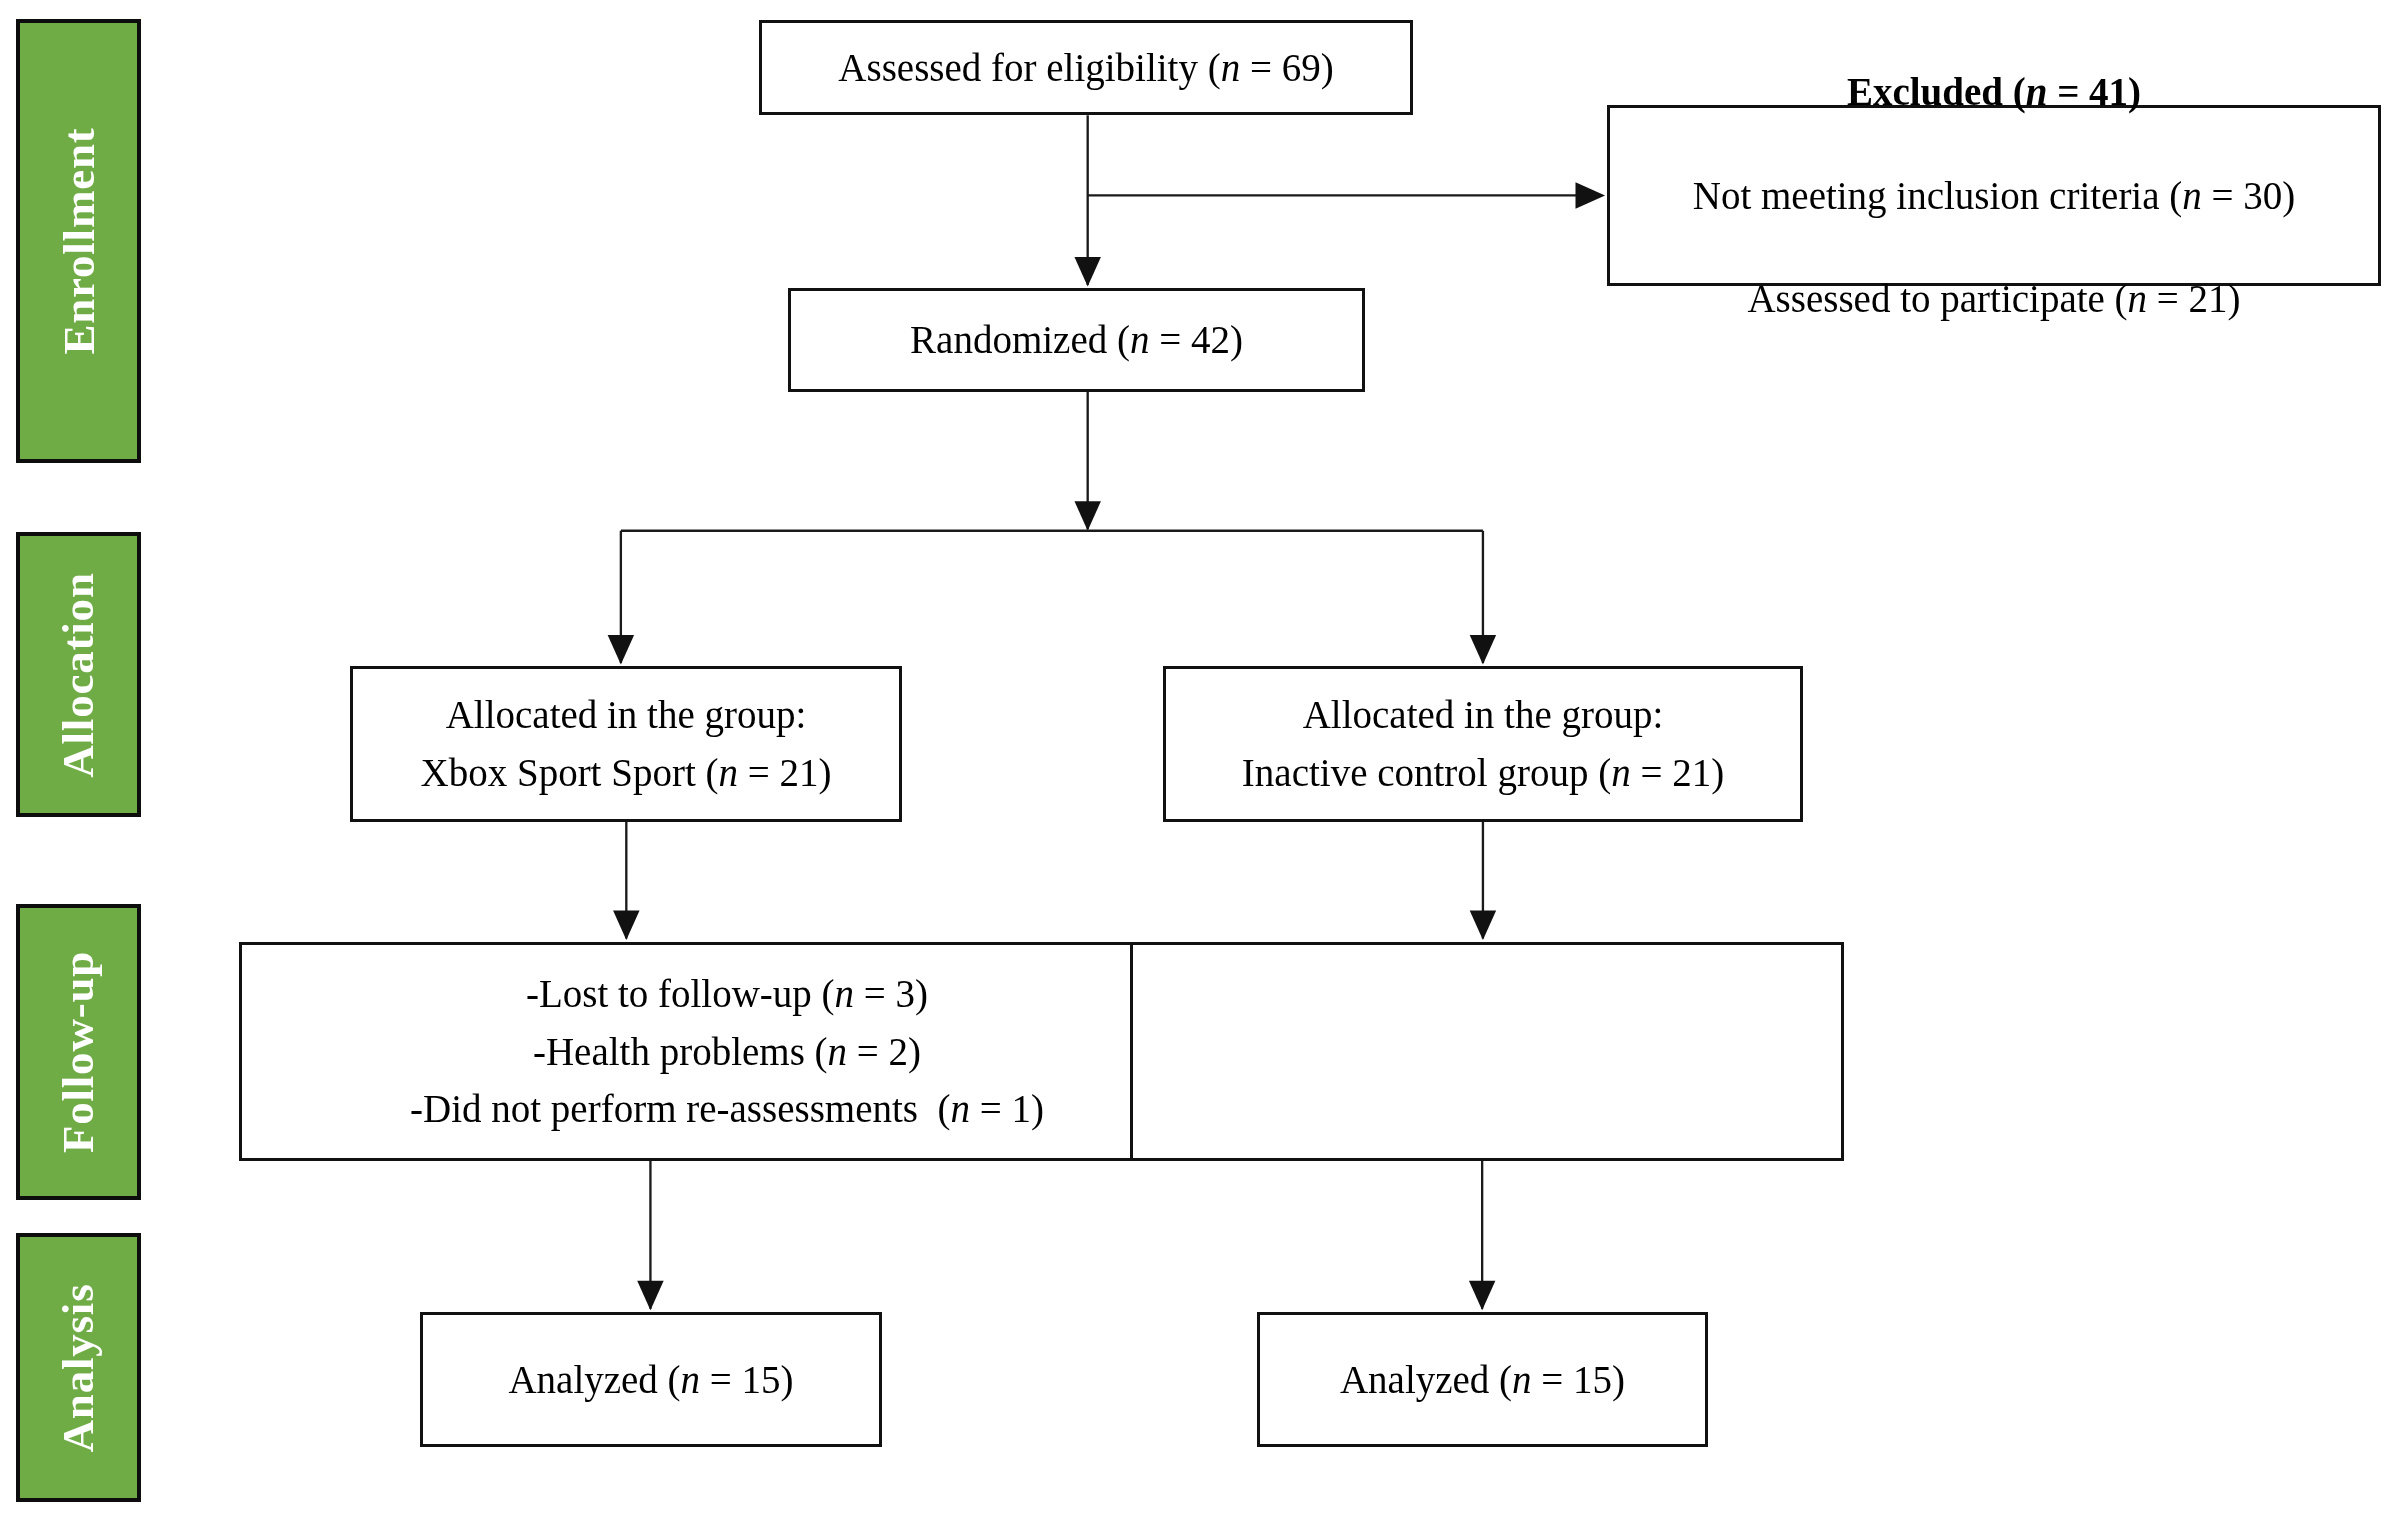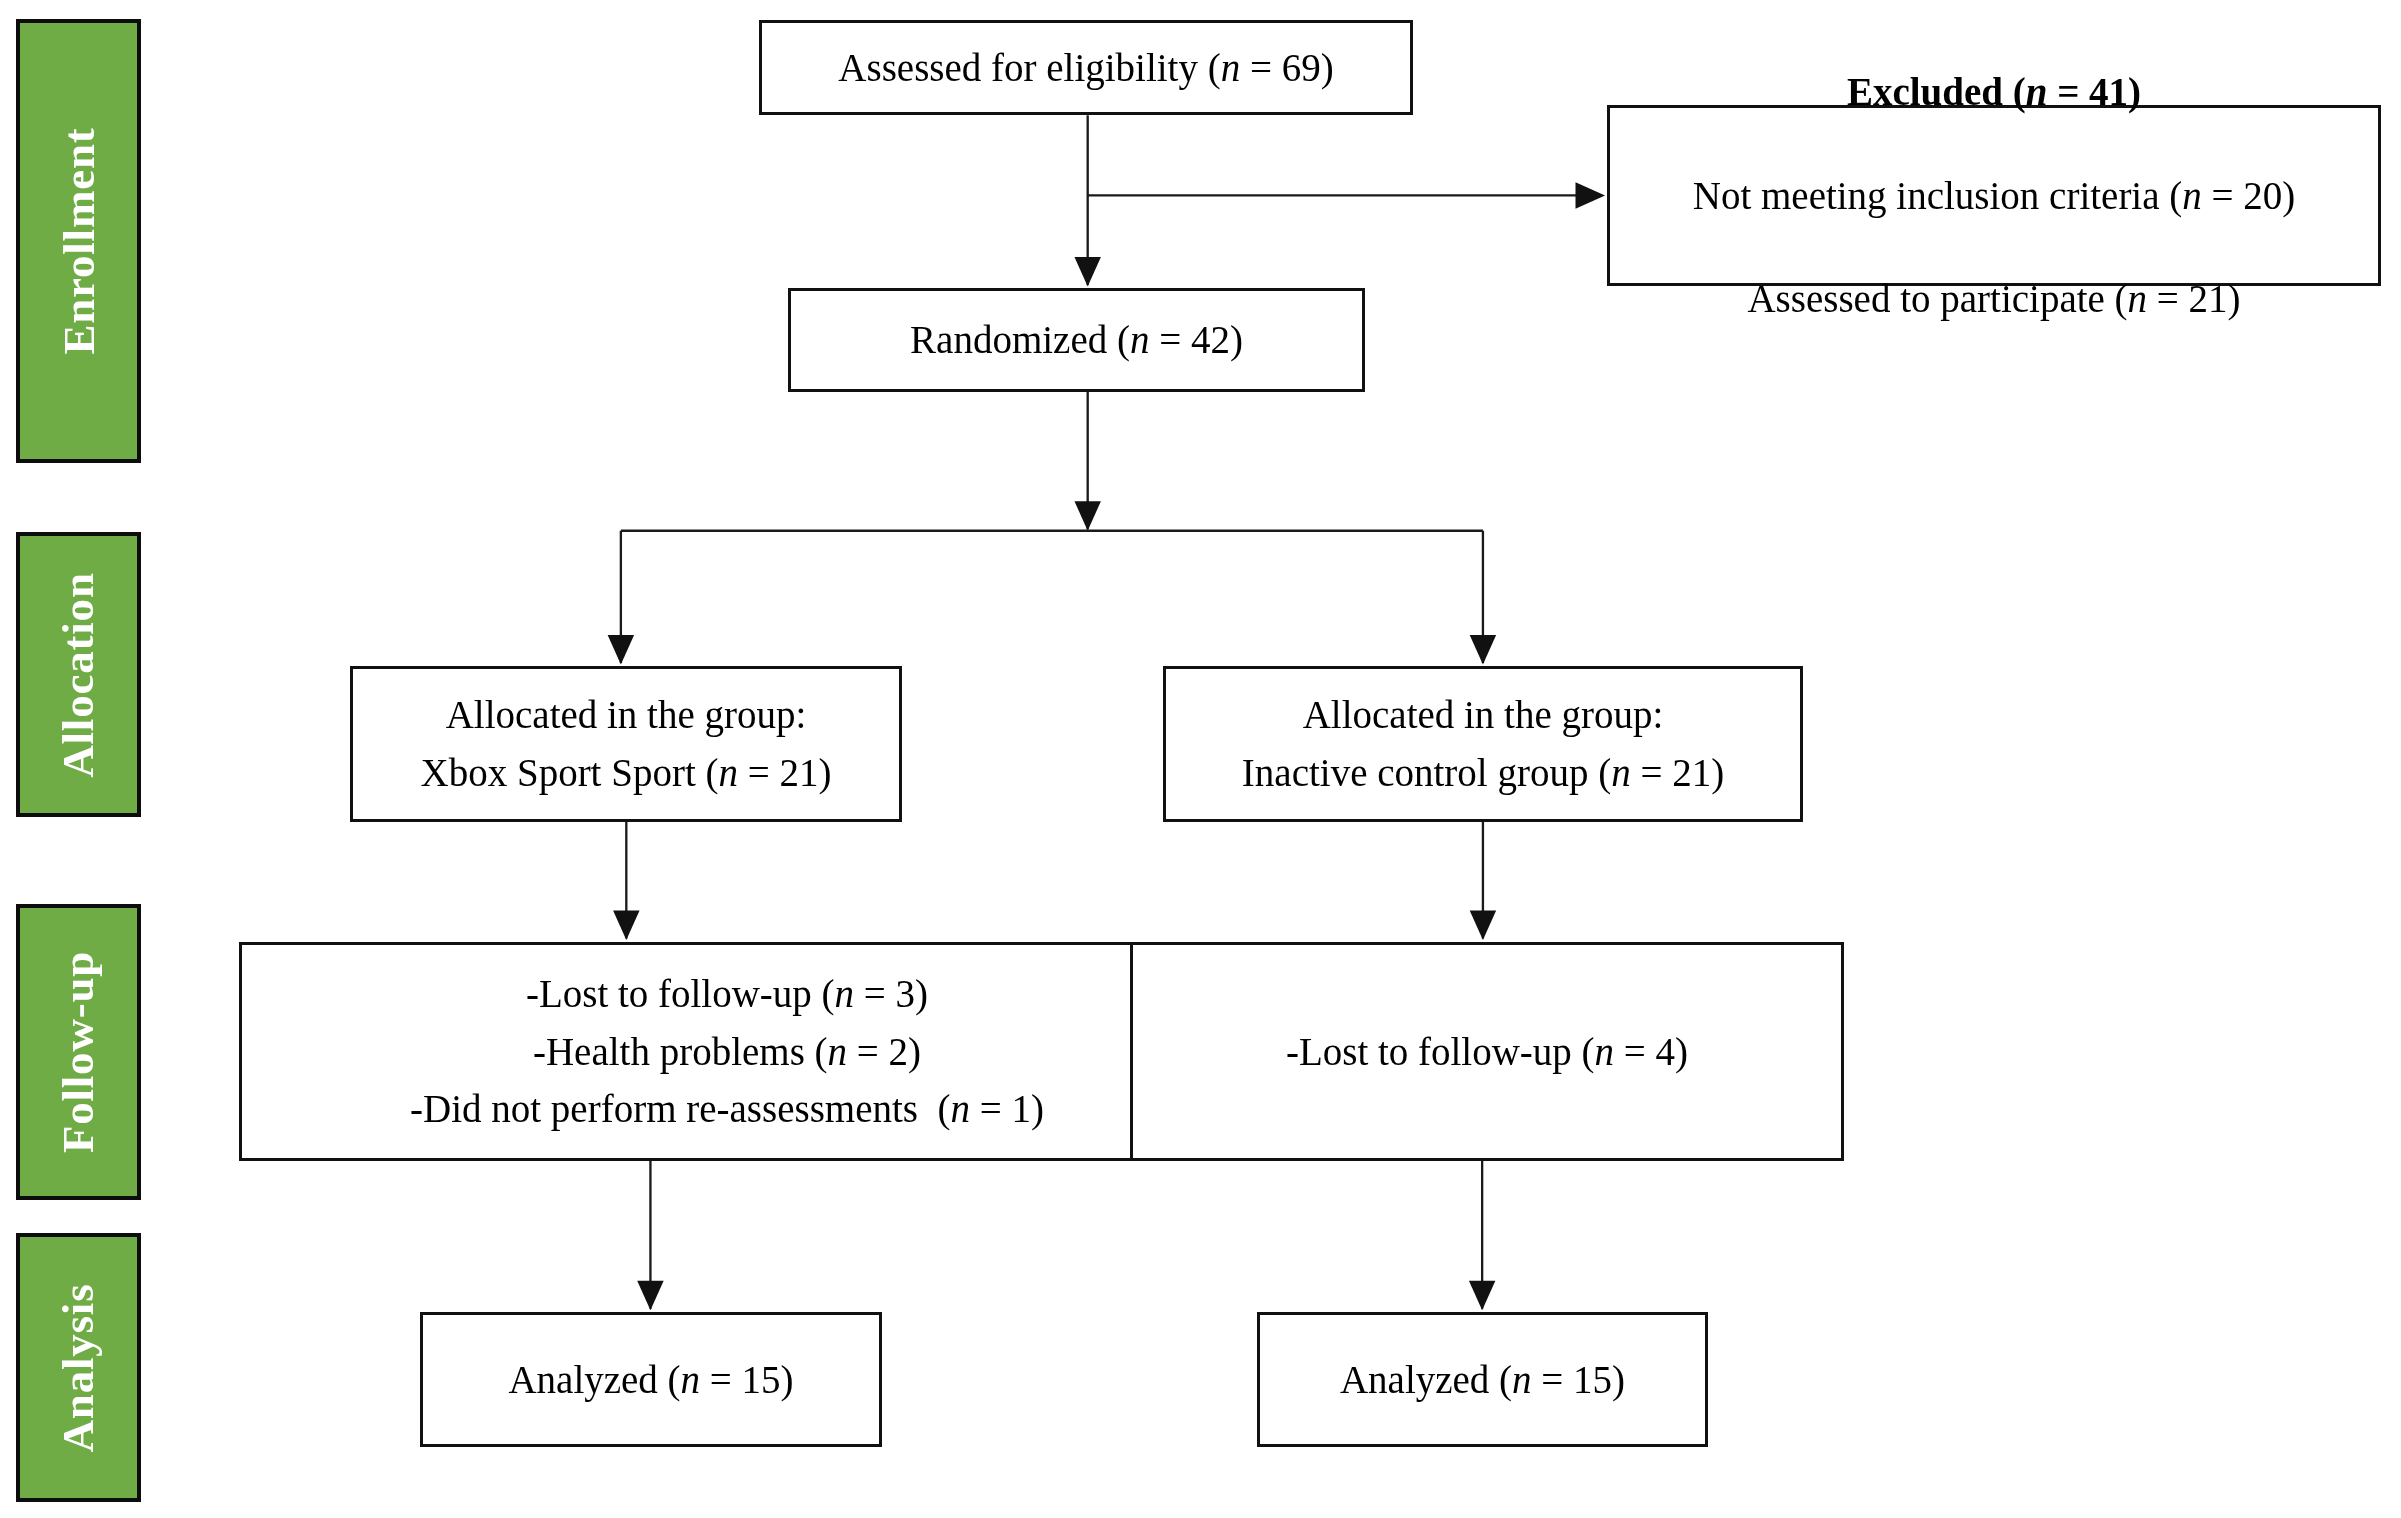--- a/index.html
+++ b/index.html
@@ -106,21 +106,21 @@
   <div class="stage" style="top:1233px;height:269px;">
     <span class="stage-label">Analysis</span>
   </div>
 
   <div class="box" style="left:759px;top:20px;width:654px;height:95px;">
     <div class="line"><span>Assessed for eligibility (</span><i class="nvar">n</i><span> = 69)</span></div>
   </div>
 
   <div class="box" style="left:1607px;top:105px;width:774px;height:181px;gap:46px;">
     <div class="line bold"><span>Excluded (</span><i class="nvar">n</i><span> = 41)</span></div>
-    <div class="line"><span>Not meeting inclusion criteria (</span><i class="nvar">n</i><span> = 20)</span></div>
+    <div class="line"><span>Not meeting inclusion criteria (</span><i class="nvar">n</i><span> = 30)</span></div>
     <div class="line"><span>Assessed to participate (</span><i class="nvar">n</i><span> = 21)</span></div>
   </div>
 
   <div class="box" style="left:788px;top:288px;width:577px;height:104px;">
     <div class="line"><span>Randomized (</span><i class="nvar">n</i><span> = 42)</span></div>
   </div>
 
   <div class="box" style="left:350px;top:666px;width:552px;height:156px;">
     <div class="line"><span>Allocated in the group:</span><i class="nvar"></i><span></span></div>
     <div class="line"><span>Xbox Sport Sport (</span><i class="nvar">n</i><span> = 21)</span></div>
@@ -131,21 +131,20 @@
     <div class="line"><span>Inactive control group (</span><i class="nvar">n</i><span> = 21)</span></div>
   </div>
 
   <div class="box" style="left:239px;top:942px;width:976px;height:219px;">
     <div class="line"><span>-Lost to follow-up (</span><i class="nvar">n</i><span> = 3)</span></div>
     <div class="line"><span>-Health problems (</span><i class="nvar">n</i><span> = 2)</span></div>
     <div class="line"><span>-Did not perform re-assessments  (</span><i class="nvar">n</i><span> = 1)</span></div>
   </div>
 
   <div class="box" style="left:1130px;top:942px;width:714px;height:219px;">
-    <div class="line"><span>-Lost to follow-up (</span><i class="nvar">n</i><span> = 4)</span></div>
   </div>
 
   <div class="box" style="left:420px;top:1312px;width:462px;height:135px;">
     <div class="line"><span>Analyzed (</span><i class="nvar">n</i><span> = 15)</span></div>
   </div>
 
   <div class="box" style="left:1257px;top:1312px;width:451px;height:135px;">
     <div class="line"><span>Analyzed (</span><i class="nvar">n</i><span> = 15)</span></div>
   </div>
 

